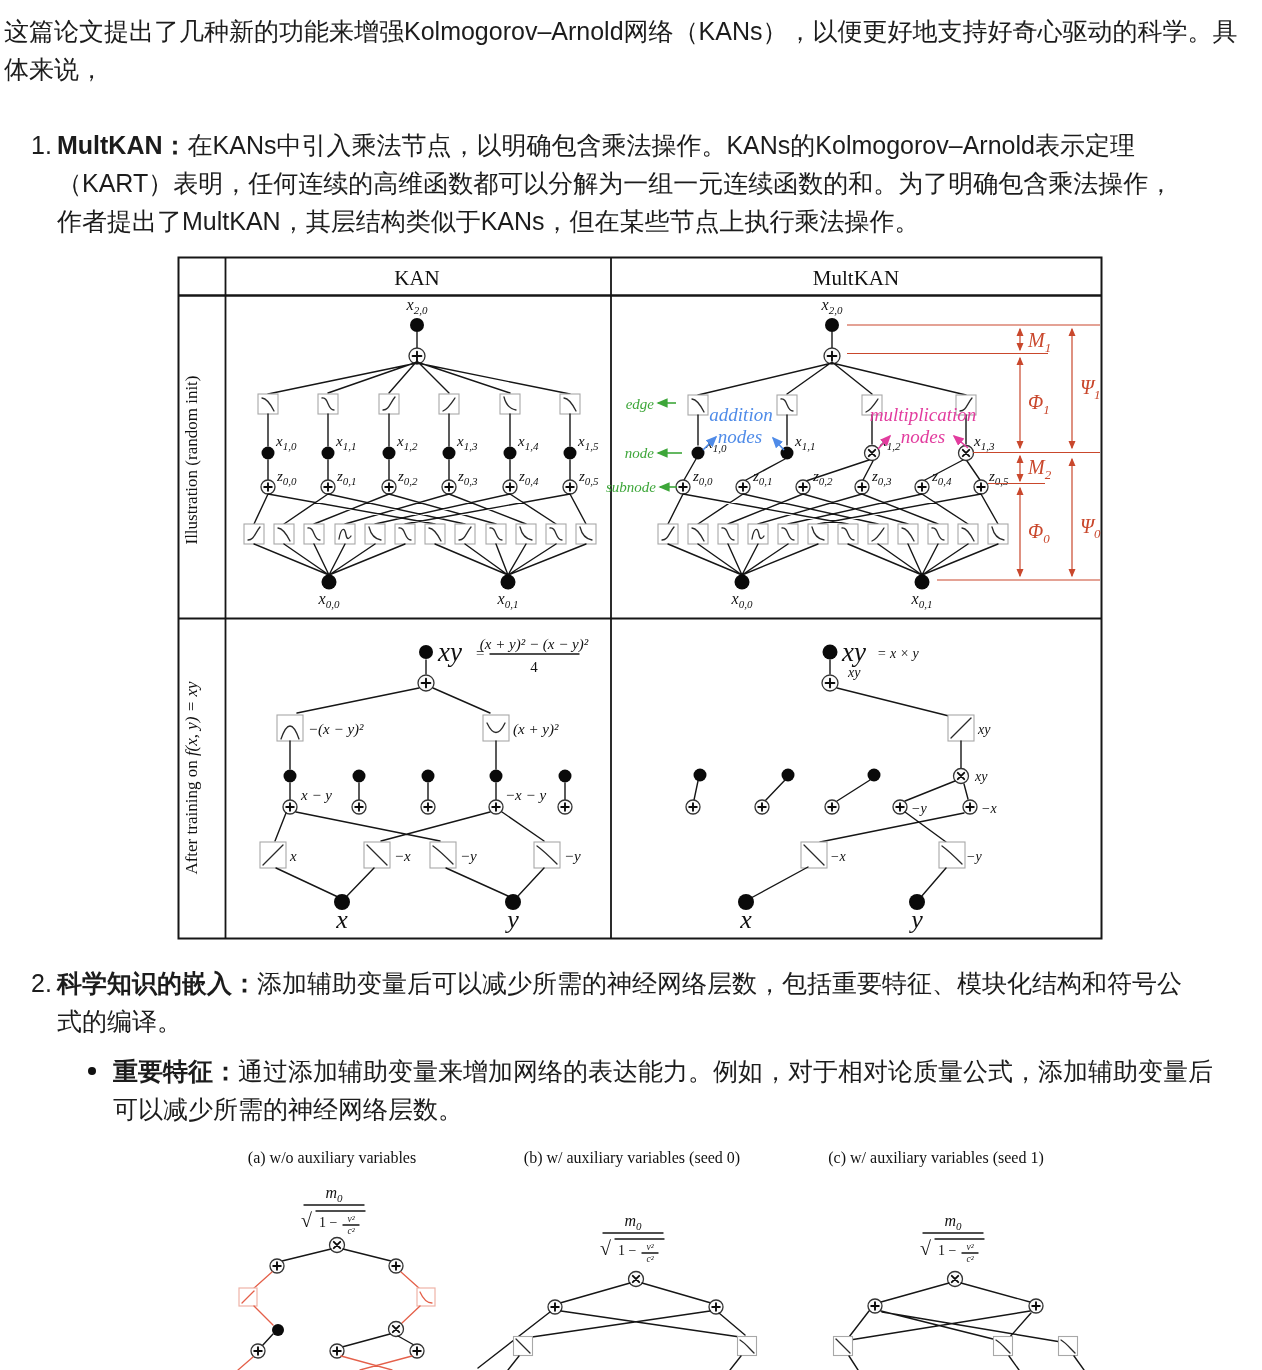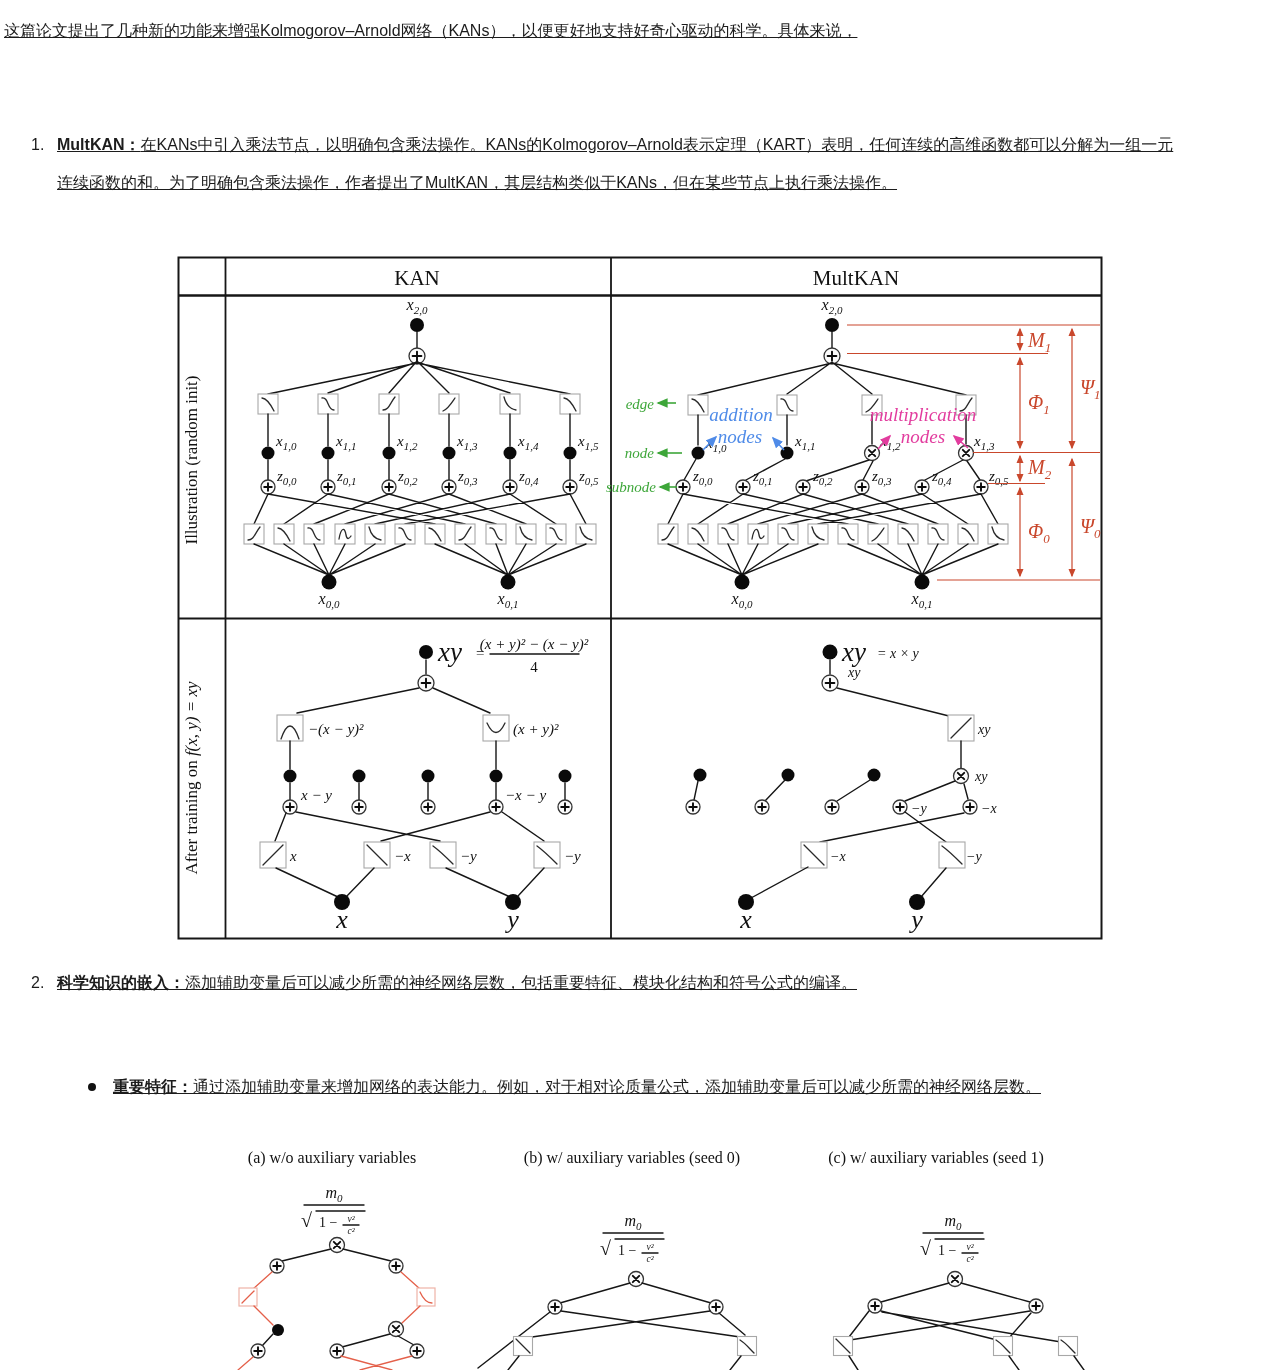--- a/index.html
+++ b/index.html
@@ -1,18 +1,18 @@
 <!DOCTYPE html>
 <html><head>
 <meta charset="utf-8">
 <style>
   html,body{margin:0;padding:0;background:#fff;}
   body{width:1262px;height:1370px;overflow:hidden;position:relative;
        font-family:"Liberation Sans","DejaVu Sans",sans-serif;color:#1c1c1c;}
-  .blk{position:absolute;font-size:16px;line-height:38px;text-decoration:underline;}
+  .blk{position:absolute;font-size:25px;line-height:38px;}
   .b{font-weight:700;text-align:center;}
   .num{position:absolute;left:-26px;top:0;}
   .dot-marker{position:absolute;left:-25px;top:15px;width:8px;height:8px;border-radius:50%;background:#111;}
   svg{position:absolute;left:0;}
   svg text{font-family:"Liberation Serif","DejaVu Serif",serif;fill:#111;}
   .it{font-style:italic;}
   .f14{font-size:14px;} .f15{font-size:15px;} .f16{font-size:16px;}
   .f17{font-size:17px;} .f21{font-size:21px;} .f27{font-size:27px;} .f26{font-size:26px;}
   .sub{font-size:11px;}
   .msub{font-size:13px;}
@@ -42,21 +42,21 @@
 <div class="blk" style="left:57px;top:126px;width:1128px;">
   <span class="num">1.</span>
   <span class="b">MultKAN：</span><span>在KANs中引入乘法节点，以明确包含乘法操作。KANs的Kolmogorov–Arnold表示定理（KART）表明，任何连续的高维函数都可以分解为一组一元连续函数的和。为了明确包含乘法操作，作者提出了MultKAN，其层结构类似于KANs，但在某些节点上执行乘法操作。</span>
 </div>
 
 <div class="blk" style="left:57px;top:964px;width:1140px;">
   <span class="num">2.</span>
   <span class="b">科学知识的嵌入：</span><span>添加辅助变量后可以减少所需的神经网络层数，包括重要特征、模块化结构和符号公式的编译。</span>
 </div>
 
-<div class="blk" style="left:113px;top:1052px;width:1105px;margin-top:16px;">
+<div class="blk" style="left:113px;top:1052px;width:1105px;">
   <span class="dot-marker"></span>
   <span class="b">重要特征：</span><span>通过添加辅助变量来增加网络的表达能力。例如，对于相对论质量公式，添加辅助变量后可以减少所需的神经网络层数。</span>
 </div>
 
 <svg style="top:250px;" width="1262" height="695" viewBox="0 250 1262 695" role="img">
   <defs>
     <g id="op">
         <circle r="7" class="opc"></circle>
         <path d="M-3.8,0H3.8M0,-3.8V3.8" class="ops"></path>
       </g>

